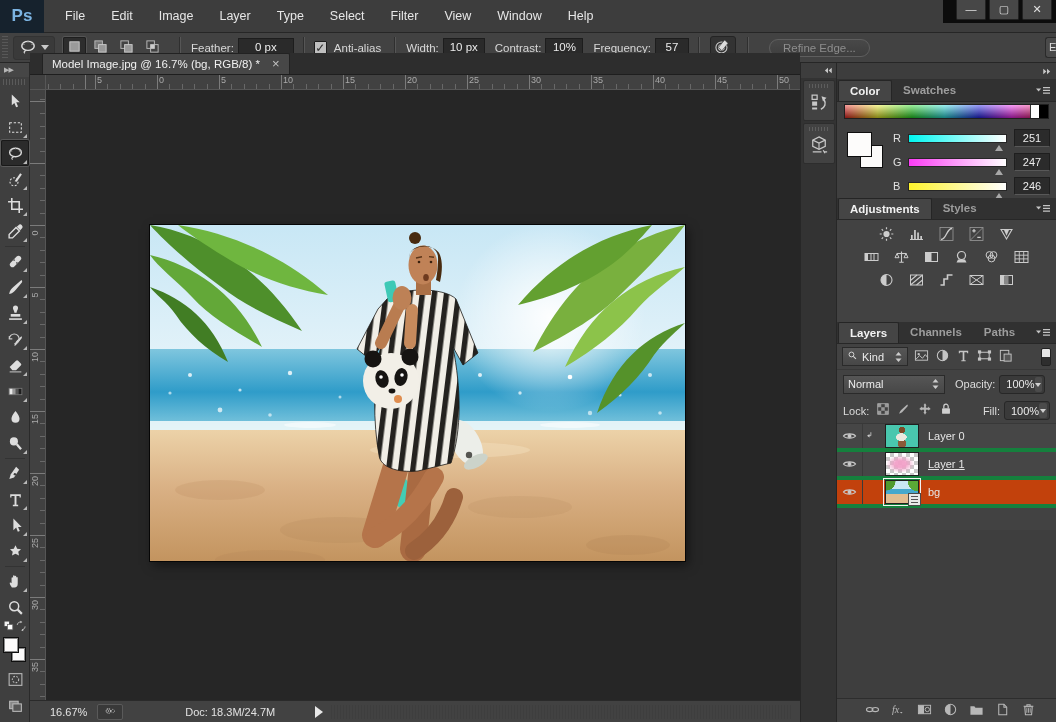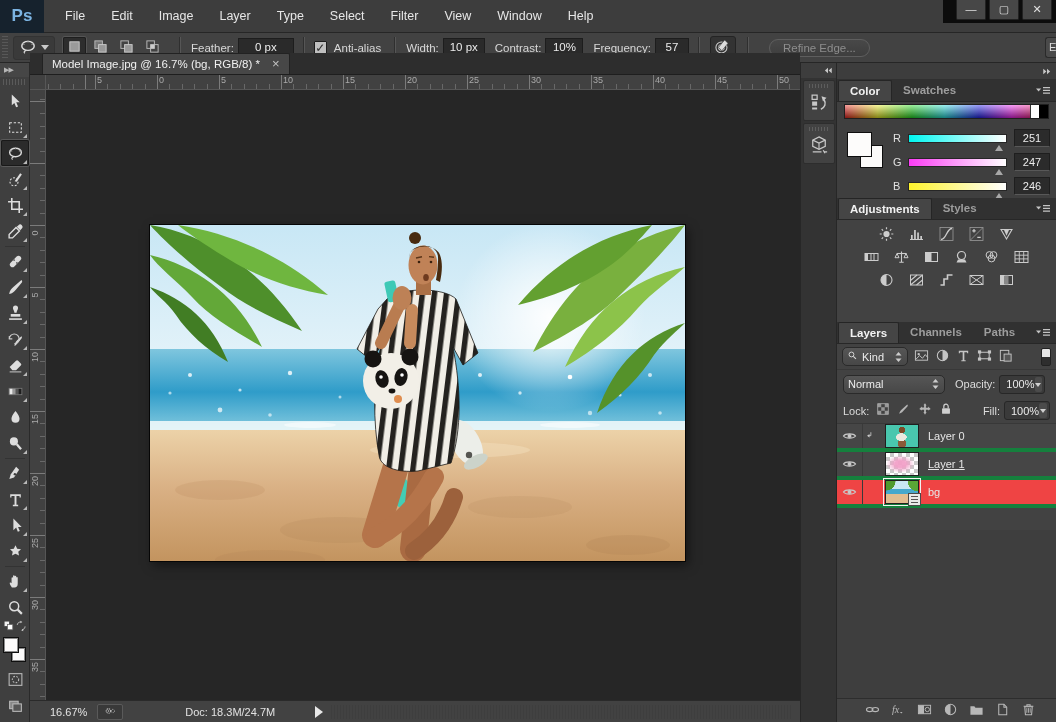--- a/index.html
+++ b/index.html
@@ -174,21 +174,21 @@
 
   
   .adj-heading { font-weight:bold; color:#ececec; font-size:11.5px; padding:7px 0 3px 10px; }
   .adj-row { display:flex; justify-content:center; gap:8px; margin-top:5px; }
   .adj-icon { width:22px; height:18px; display:flex; align-items:center; justify-content:center; }
   .adj-icon svg { width:17px; height:16px; }
 
   
   .lfilter-row { height:26px; display:flex; align-items:center; padding:0 5px; gap:6px;
                  border-bottom:1px solid #383838; }
-  .dd { height:19px; background:linear-gradient(#565656,#474747); border:1px solid #2a2a2a; border-radius:5px;
+  .dd { height:19px; background:linear-gradient(#565656,#474747); border:1px solid #2a2a2a; border-radius:0;
         display:flex; align-items:center; font-size:11px; color:#ebebeb; padding:0 4px; gap:4px; }
   .kind-dd { width:66px; }
   .kind-dd svg.mag { width:11px; height:11px; }
   .updown { margin-left:auto; width:9px; height:12px; }
   .updown svg { width:9px; height:12px; display:block; }
   .lfilter-icons { display:flex; gap:6px; align-items:center; }
   .lfilter-icons svg { width:15px; height:15px; }
   .lfilter-toggle { margin-left:auto; width:10px; height:18px; border:1px solid #222; border-radius:2px;
                     background:linear-gradient(#e6e6e6 0 48%,#2e2e2e 48%); }
   .blend-row { height:28px; display:flex; align-items:center; padding:0 6px; gap:4px; }
@@ -199,21 +199,21 @@
   .val-dd .caret { margin-left:auto; width:14px; height:15px; background:#4b4b4b; border-radius:2px;
                    display:flex; align-items:center; justify-content:center; }
   .val-dd .caret i { width:0; height:0; border:3.5px solid transparent; border-top:4.5px solid #cfcfcf; margin-top:4px; }
   .lock-row { height:26px; display:flex; align-items:center; padding:0 6px; gap:7px;
               border-bottom:1px solid #383838; }
   .lock-row svg { width:14px; height:14px; }
   .lock-fill { margin-left:auto; display:flex; align-items:center; gap:4px; }
   .layer-list { }
   .layer-row { height:28px; display:flex; align-items:center; background:#464646;
                border-bottom:4px solid #15803d; font-size:11px; color:#e6e6e6; }
-  .layer-row.selected { background:#ef4444; }
+  .layer-row.selected { background:#c2410c; }
   .eye-cell { width:26px; align-self:stretch; display:flex; align-items:center; justify-content:center;
               border-right:1px solid #3a3a3a; }
   .eye-cell svg { width:15px; height:12px; }
   .clip-cell { width:15px; display:flex; justify-content:center; }
   .clip-cell svg { width:11px; height:12px; }
   .thumb { width:34px; height:24px; margin:0 9px 0 7px; border:1px solid #1f1f1f; position:relative; flex:none; }
   .thumb-model { background:
       radial-gradient(circle at 50% 22%, #7c4a28 0 13%, transparent 14%),
       radial-gradient(ellipse at 48% 55%, #ece8de 0 22%, transparent 23%),
       radial-gradient(ellipse at 50% 85%, #8a5a38 0 18%, transparent 19%),

